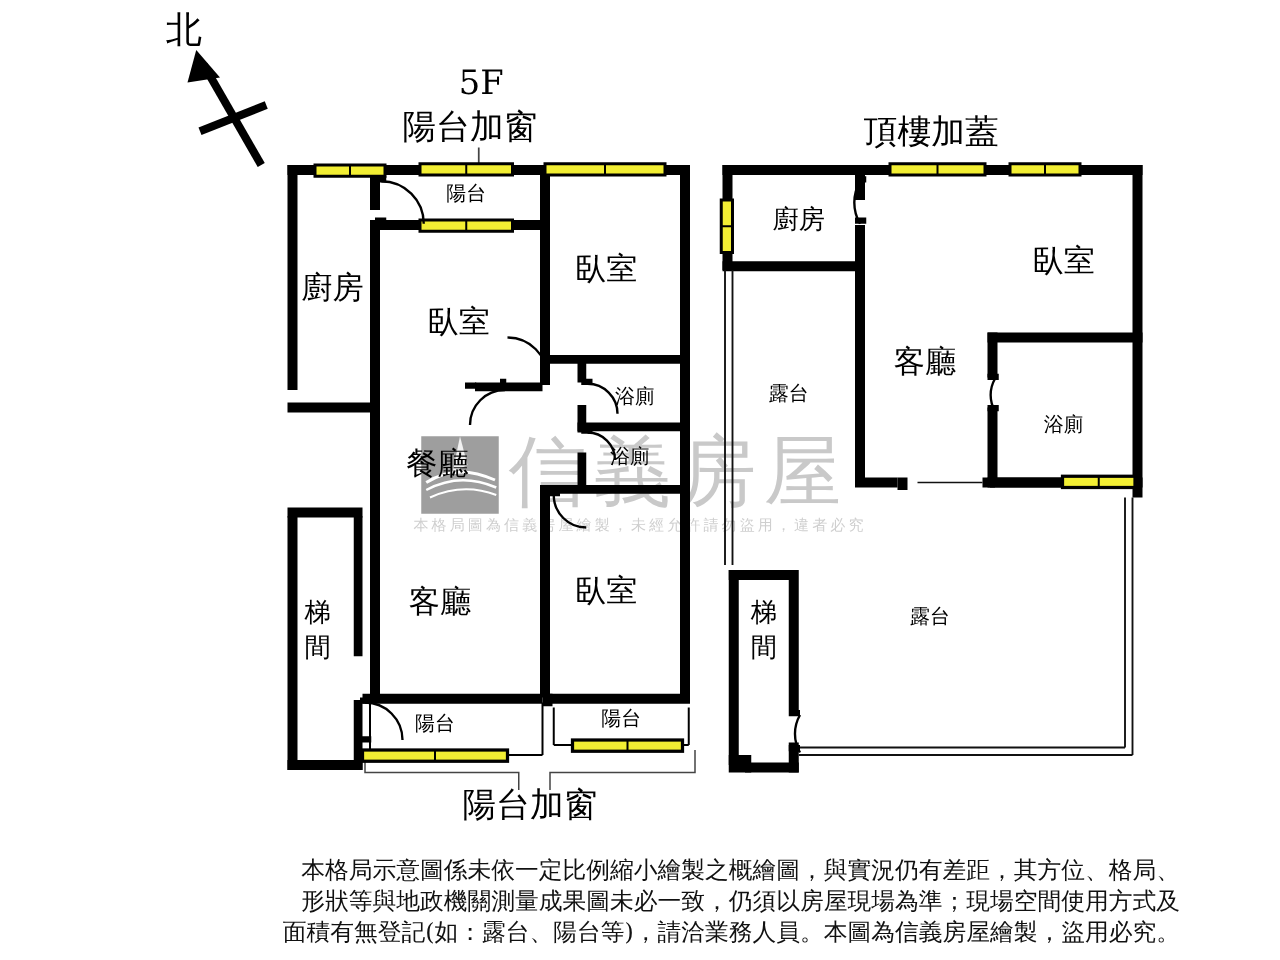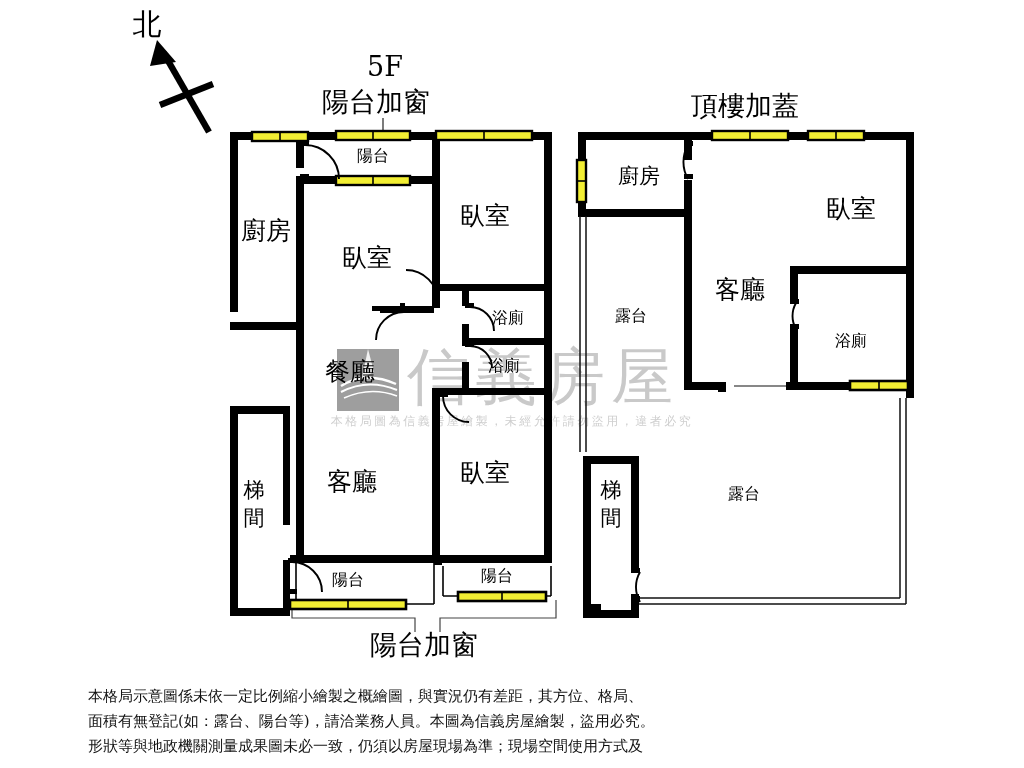--- a/index.html
+++ b/index.html
@@ -51,24 +51,24 @@
     dominant-baseline: middle;
     font-size: 12px;
     letter-spacing: 2.5px;
   }
   .disclaimer {
     position: absolute;
     left: 88px;
     top: 684px;
     width: 856px;
     font-family: "DejaVu Serif", "Liberation Serif", serif;
-    font-size: 15px;
+    font-size: 19px;
     line-height: 25px;
     color: #111111;
-    text-align: left;
+    text-align: right;
     letter-spacing: 0px;
   }
 </style>
 </head>
 <body>
 
 <div id="stage">
 
   <svg class="plan" viewBox="0 0 1024 768">
 
@@ -327,17 +327,17 @@
     <text class="lbl lbl-room-sm" x="851" y="341">浴廁</text>
     <text class="lbl lbl-room-sm" x="631" y="316">露台</text>
     <text class="lbl lbl-room-sm" x="744" y="494">露台</text>
     <text class="lbl lbl-room-md" x="611" y="491">梯</text>
     <text class="lbl lbl-room-md" x="611" y="519">間</text>
 
   </svg>
 
   <div class="disclaimer">
     <div>本格局示意圖係未依一定比例縮小繪製之概繪圖，與實況仍有差距，其方位、格局、</div>
+    <div>形狀等與地政機關測量成果圖未必一致，仍須以房屋現場為準；現場空間使用方式及</div>
     <div>面積有無登記(如：露台、陽台等)，請洽業務人員。本圖為信義房屋繪製，盜用必究。</div>
-    <div>形狀等與地政機關測量成果圖未必一致，仍須以房屋現場為準；現場空間使用方式及</div>
   </div>
 
 </div>
 
 </body></html>

